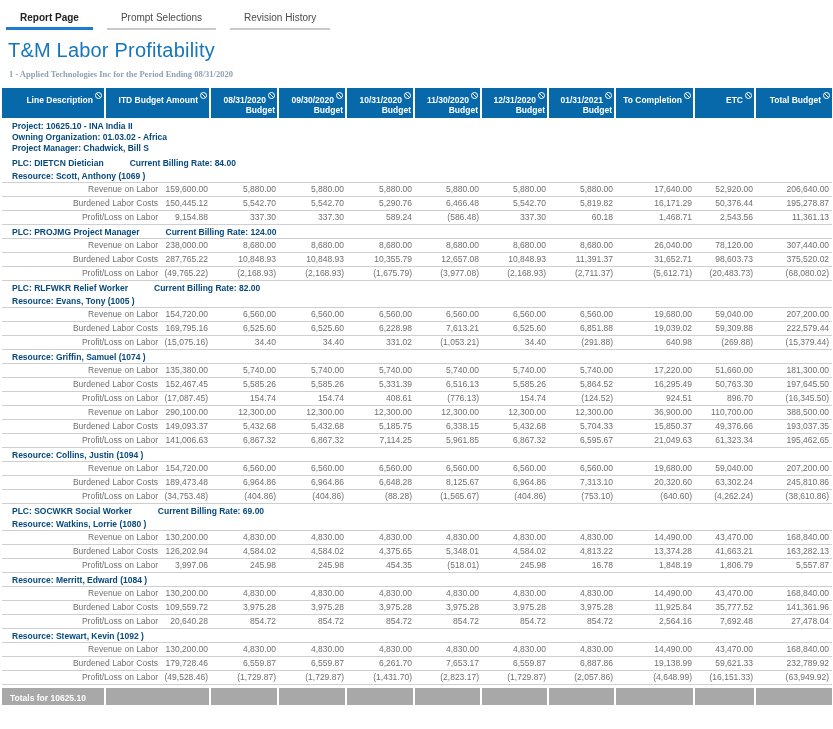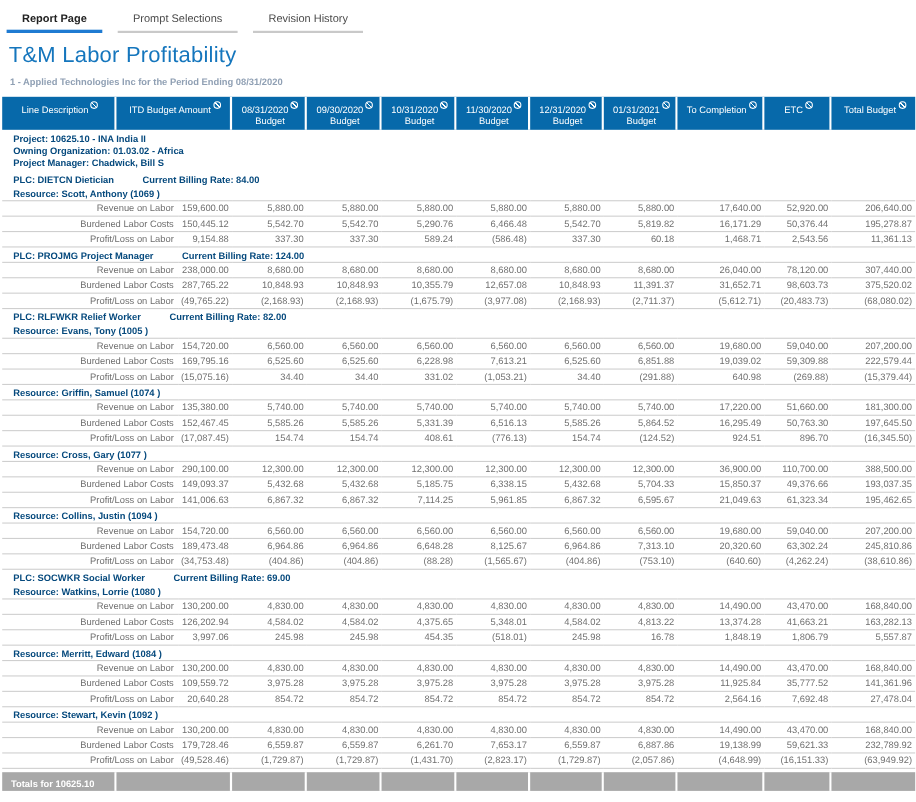--- a/index.html
+++ b/index.html
@@ -5,29 +5,29 @@
   html,body{margin:0;padding:0;background:#fff;}
   body{width:833px;height:729px;overflow:hidden;font-family:"Liberation Sans",sans-serif;}
 
   
   .tabbar{display:flex;align-items:flex-end;padding:6px 4px 0 6px;height:24px;}
   .tab{font-size:10px;color:#4a4a4a;padding:4px 14px 5px 14px;border-bottom:2px solid #c9c9c9;cursor:pointer;margin-right:14px;white-space:nowrap;}
   .tab.active{font-weight:bold;color:#222;border-bottom:3px solid var(--tab_active,#1f7bd2);padding-bottom:4px;}
 
   
   .title{color:var(--title_blue,#1576bd);font-size:20px;margin:9px 0 0 8px;letter-spacing:.2px;}
-  .subtitle{color:var(--subtitle_gray,#90a0b4);font-size:8.5px;font-weight:bold;margin:7px 0 9px 9px;}
+  .subtitle{color:var(--subtitle_gray,#90a0b4);font-size:8.5px;font-weight:bold;margin:7px 0 9px 9px;font-family:Liberation Serif, serif;}
 
   
   .tblwrap{margin:0 1px 0 2px;}
   table{border-collapse:separate;border-spacing:0;table-layout:fixed;width:830px;}
 
   
   #header-table th{box-sizing:border-box;background:var(--header_bg,#0769aa);color:#fff;
-    font-size:8.5px;font-weight:normal;text-align:center;vertical-align:top;
+    font-size:8.5px;font-weight:bold;text-align:right;vertical-align:top;
     padding:4px 2px 3px 5px;border-right:2px solid #fff;line-height:10px;height:26px;white-space:nowrap;overflow:hidden;}
   #header-table th:last-child{border-right:none;}
   .hico{display:inline-block;width:5px;height:5px;border:1px solid #fff;border-radius:50%;
     margin-left:2px;vertical-align:4px;
     background:linear-gradient(45deg,transparent 42%,#fff 42%,#fff 58%,transparent 58%);}
 
   
   #body-table{font-size:8.5px;color:var(--text_gray,#6f6f6f);border-collapse:collapse;}
   #body-table td{box-sizing:border-box;overflow:hidden;white-space:nowrap;}
   tr.project td{color:var(--section_navy,#05497d);font-weight:bold;padding:3px 0 2px 10px;line-height:11px;white-space:pre;}
@@ -279,23 +279,20 @@
           <td class="val">154.74</td>
           <td class="val">154.74</td>
           <td class="val">408.61</td>
           <td class="val">(776.13)</td>
           <td class="val">154.74</td>
           <td class="val">(124.52)</td>
           <td class="val">924.51</td>
           <td class="val">896.70</td>
           <td class="val">(16,345.50)</td>
         </tr>
-        <tr class="section">
-          <td colspan="11">Resource:  Cross, Gary (1077 )</td>
-        </tr>
         <tr class="datarow">
           <td class="lbl">Revenue on Labor</td>
           <td class="val">290,100.00</td>
           <td class="val">12,300.00</td>
           <td class="val">12,300.00</td>
           <td class="val">12,300.00</td>
           <td class="val">12,300.00</td>
           <td class="val">12,300.00</td>
           <td class="val">12,300.00</td>
           <td class="val">36,900.00</td>

